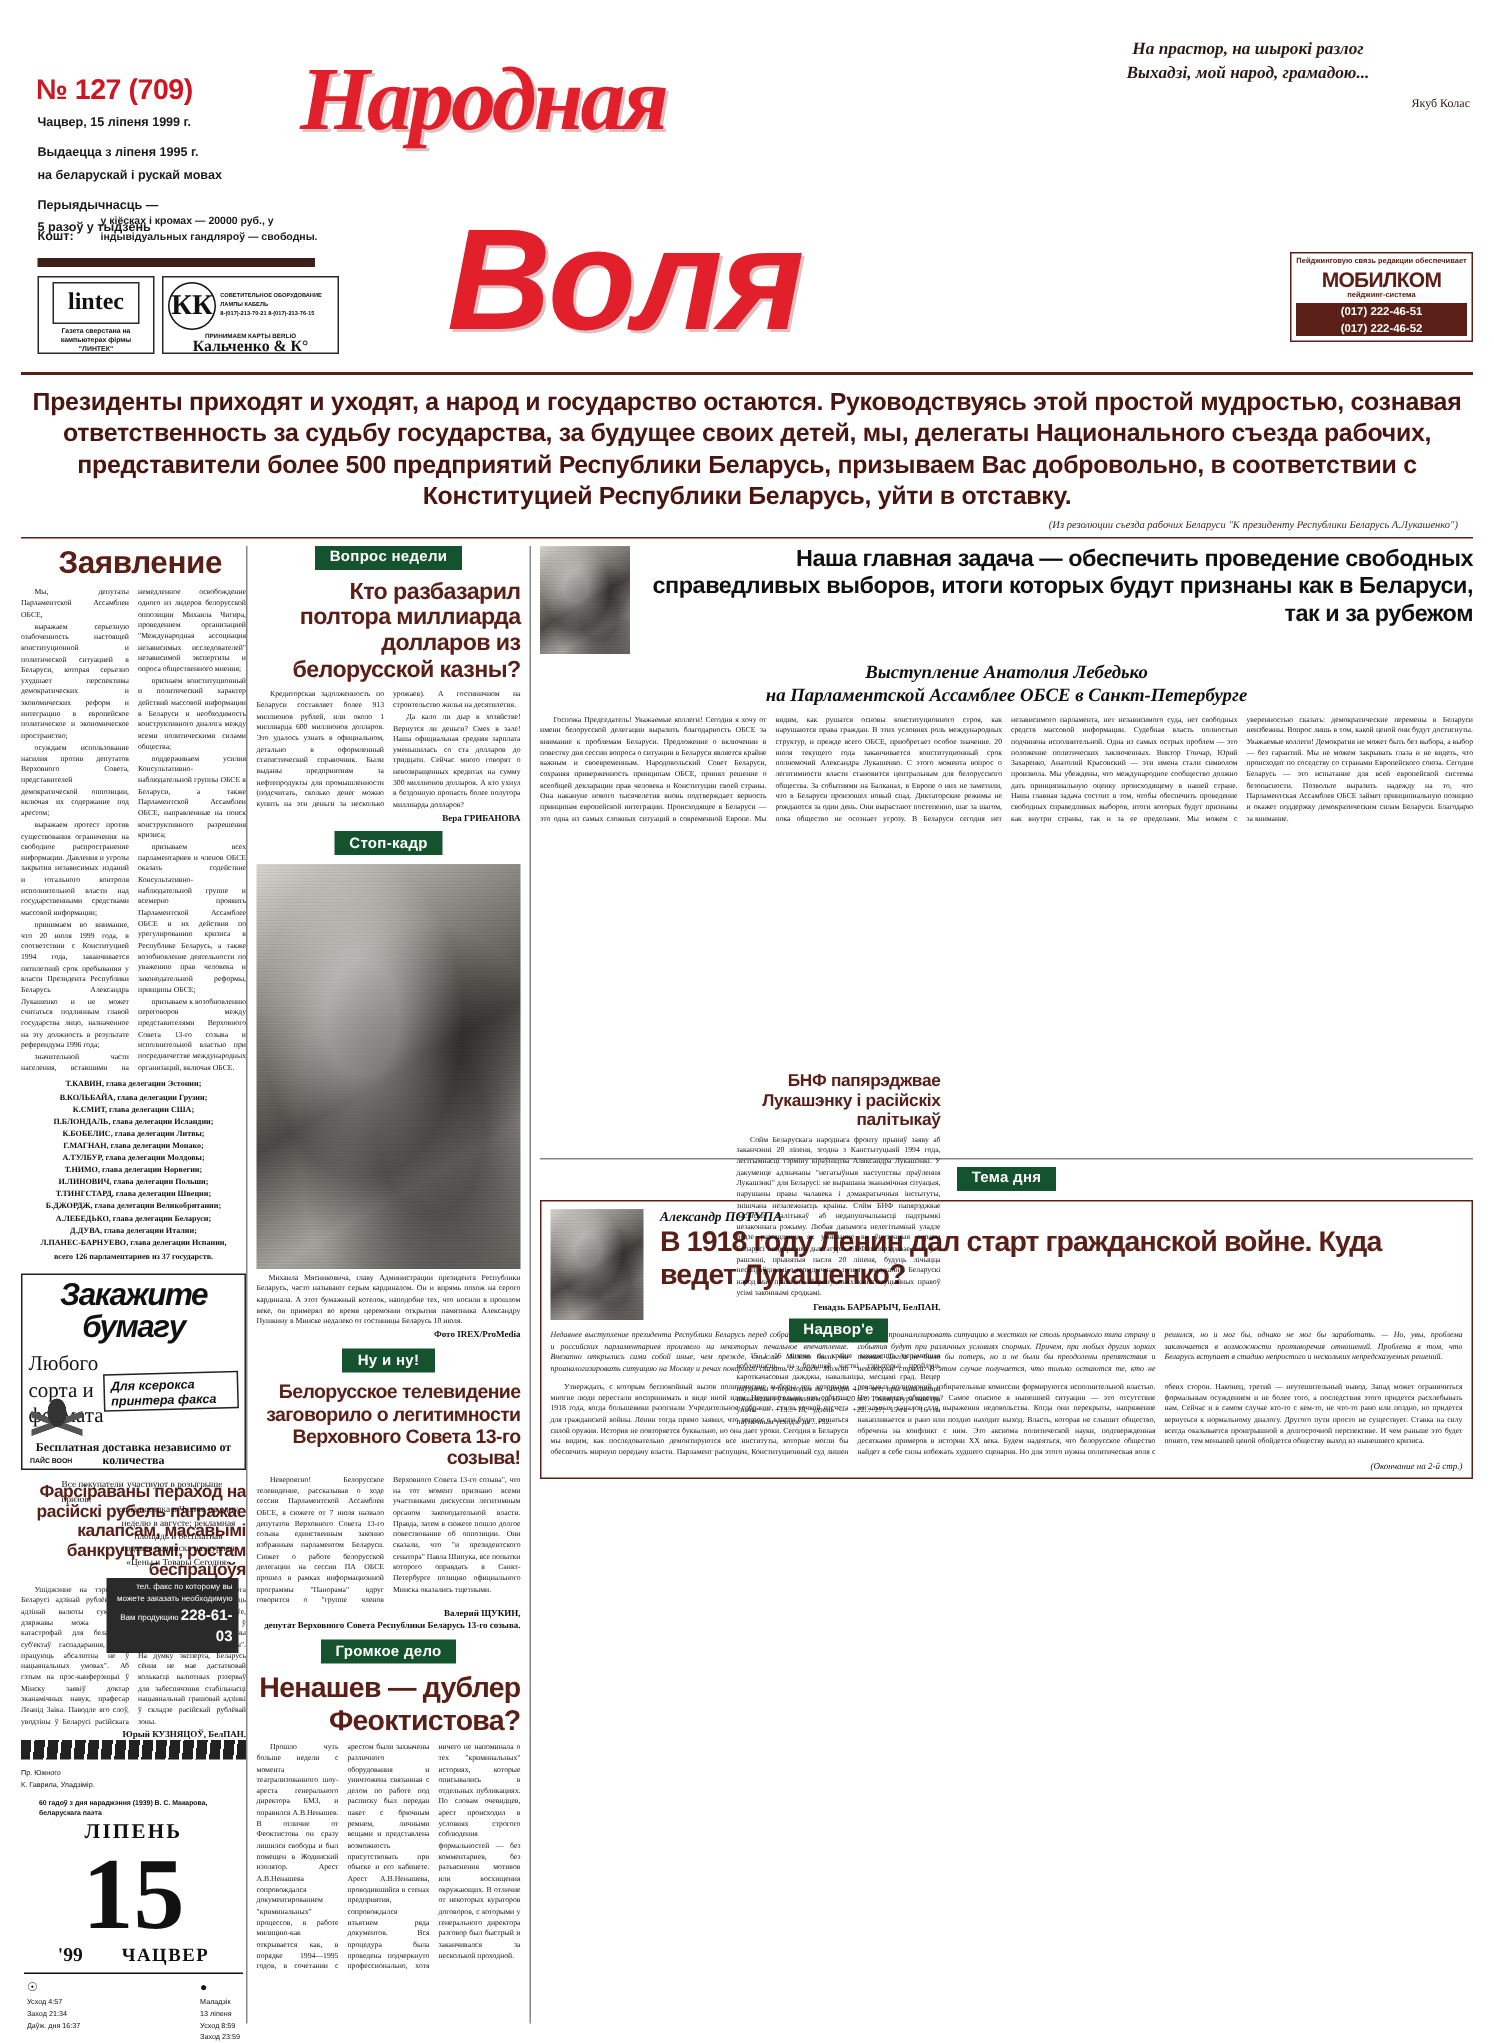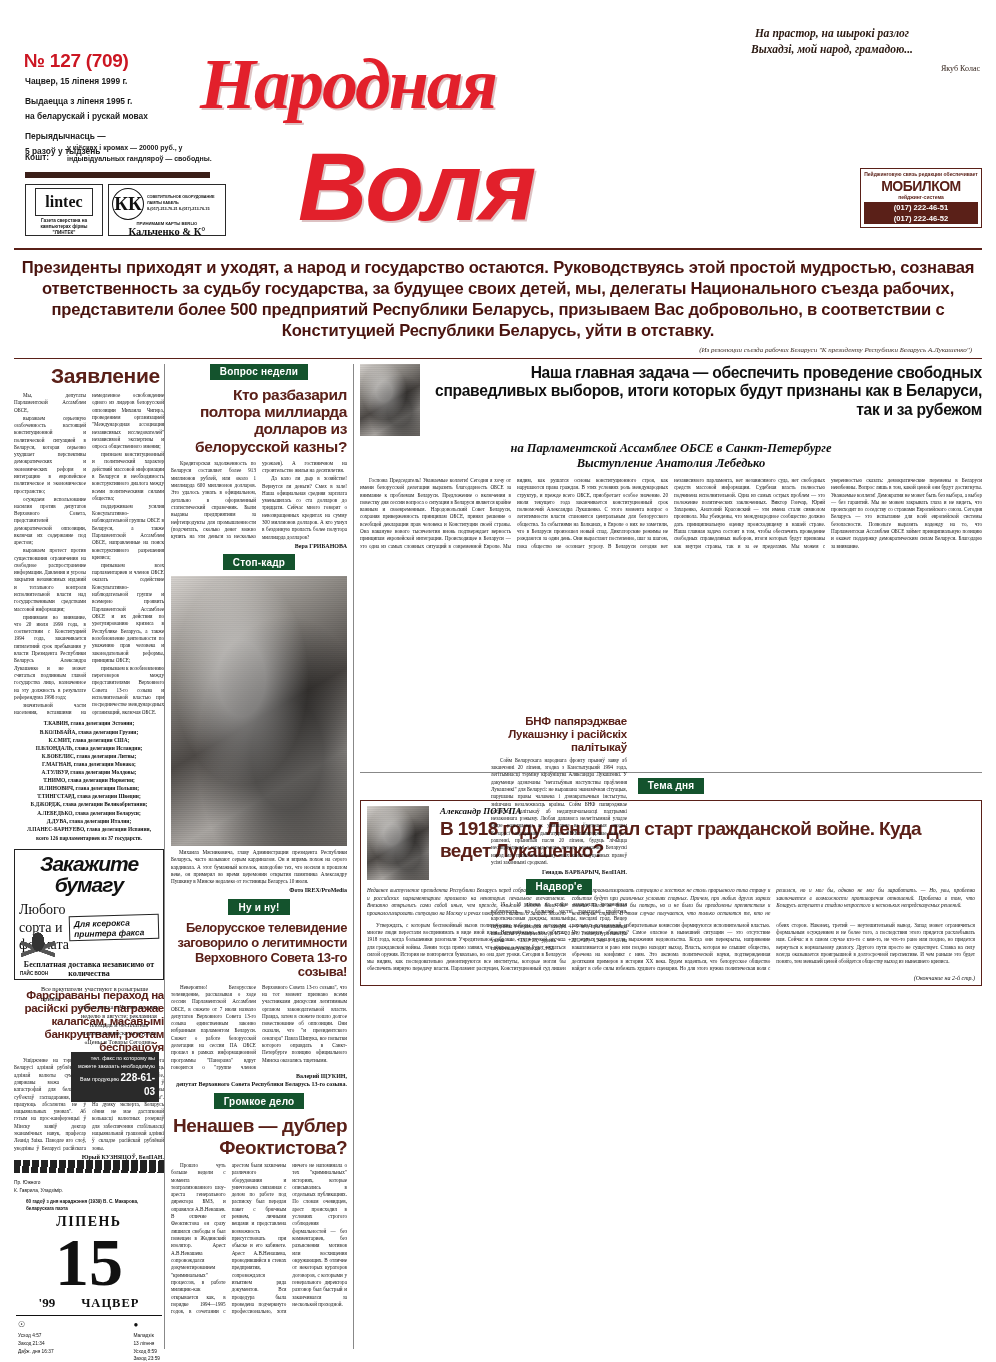--- a/index.html
+++ b/index.html
@@ -57,23 +57,23 @@
     width:42px; height:32px; border-radius:50%; border:1.6px solid #111;
     display:flex; align-items:center; justify-content:center;
     font-family:"Liberation Serif",serif; font-weight:bold; font-size:19px;
   }
   .logo-kk .kktxt { font-family:"Liberation Sans",sans-serif; font-size:3.8px; line-height:1.5; padding-left:3px; font-weight:bold;}
   .logo-kk .kkname { font-family:"Liberation Serif",serif; font-weight:bold; font-size:10.5px; text-align:center;}
   .logo-kk .kkberlio { font-family:"Liberation Sans",sans-serif; font-size:4.2px; text-align:center; font-weight:bold;}
 
   .nameplate { position:absolute; left:190px; top:28px; width:700px; height:210px; pointer-events:none;}
   .np-line1 {
-    position:absolute; left:10px; top:20px;
+    position:absolute; left:10px; top:8px;
     font-family:"Liberation Serif", serif; font-weight:bold; font-style:italic;
-    font-size:72px; color:#e2202b; letter-spacing:-2px; line-height:1;
+    font-size:60px; color:#e2202b; letter-spacing:-2px; line-height:1;
     text-shadow: 2px 2px 0 rgba(120,10,15,0.25);
   }
   .np-line2 {
     position:absolute; left:108px; top:111px;
     font-family:Liberation Sans, sans-serif; font-weight:bold; font-style:italic;
     font-size:96px; color:#e2202b; letter-spacing:-2px; line-height:1;
     text-shadow: 2px 2px 0 rgba(120,10,15,0.25);
     text-align: right;
   }
   .pager-ad {
@@ -102,21 +102,21 @@
 
   .hdr-badge {
     display:block; background:#14532d; color:#fff; font-family:"Liberation Sans",sans-serif;
     font-weight:bold; font-size:10px; padding:2.5px 10px; text-align:center; margin:0 auto 6px auto;
     width:max-content; letter-spacing:0.2px;
   }
   .sec-title {
     font-family:"Liberation Sans", sans-serif; font-weight:bold; color:#5a2018;
     text-align:right; line-height:1.12;
   }
-  .t-zayav { font-size:21px; text-align:right; margin:0 4px 5px 0; letter-spacing:-0.3px;}
+  .t-zayav { font-size:21px; text-align:right; margin:0 16px 5px 0; letter-spacing:-0.3px;}
   .t-vopros { font-size:15.5px; margin-bottom:5px; letter-spacing:-0.4px;}
   .t-nuinu { font-size:13px; margin-bottom:4px; letter-spacing:-0.4px;}
   .t-gromkoe { font-size:19px; margin-bottom:4px; letter-spacing:-0.5px;}
   .t-bnf { font-size:11.5px; margin-bottom:3px; letter-spacing:-0.2px;}
   .t-rubl { font-size:11.6px; margin-bottom:4px; letter-spacing:-0.3px;}
   .t-obse {
     font-family:"Liberation Sans",sans-serif; font-weight:bold; color:#101010;
     font-size:15.6px; text-align:right; line-height:1.2; letter-spacing:-0.3px;
   }
   .t-obse-sub {
@@ -425,22 +425,22 @@
 
     <div class="colC">
 
       <div style="display:flex;align-items:flex-start;gap:5px;">
         <div class="photo photo-lebedko"></div>
         <div style="flex:1;">
           <div class="t-obse">Наша главная задача — обеспечить проведение свободных справедливых выборов, итоги которых будут признаны как в Беларуси, так и за рубежом</div>
         </div>
       </div>
       <div class="t-obse-sub">
+        <div>Выступление Анатолия Лебедько</div>
         <div>на Парламентской Ассамблее ОБСЕ в Санкт-Петербурге</div>
-        <div>Выступление Анатолия Лебедько</div>
       </div>
       <div class="body-txt cols4" style="margin-top:5px;height:290px;">
         <p>Госпожа Председатель! Уважаемые коллеги! Сегодня я хочу от имени белорусской делегации выразить благодарность ОБСЕ за внимание к проблемам Беларуси. Предложение о включении в повестку дня сессии вопроса о ситуации в Беларуси является крайне важным и своевременным.
 Народовольский Совет Беларуси, сохраняя приверженность принципам ОБСЕ, принял решение о всеобщей декларации прав человека и Конституции своей страны. Она накануне нового тысячелетия вновь подтверждает верность принципам европейской интеграции.
 Происходящее в Беларуси — это одна из самых сложных ситуаций в современной Европе. Мы видим, как рушатся основы конституционного строя, как нарушаются права граждан. В этих условиях роль международных структур, и прежде всего ОБСЕ, приобретает особое значение.
 20 июля текущего года заканчивается конституционный срок полномочий Александра Лукашенко. С этого момента вопрос о легитимности власти становится центральным для белорусского общества.
 За событиями на Балканах, в Европе о них не заметили, что в Беларуси произошел новый спад. Диктаторские режимы не рождаются за один день. Они вырастают постепенно, шаг за шагом, пока общество не осознает угрозу.
 В Беларуси сегодня нет независимого парламента, нет независимого суда, нет свободных средств массовой информации. Судебная власть полностью подчинена исполнительной.
 Одна из самых острых проблем — это положение политических заключенных. Виктор Гончар, Юрий Захаренко, Анатолий Красовский — эти имена стали символом произвола.
 Мы убеждены, что международное сообщество должно дать принципиальную оценку происходящему в нашей стране.

